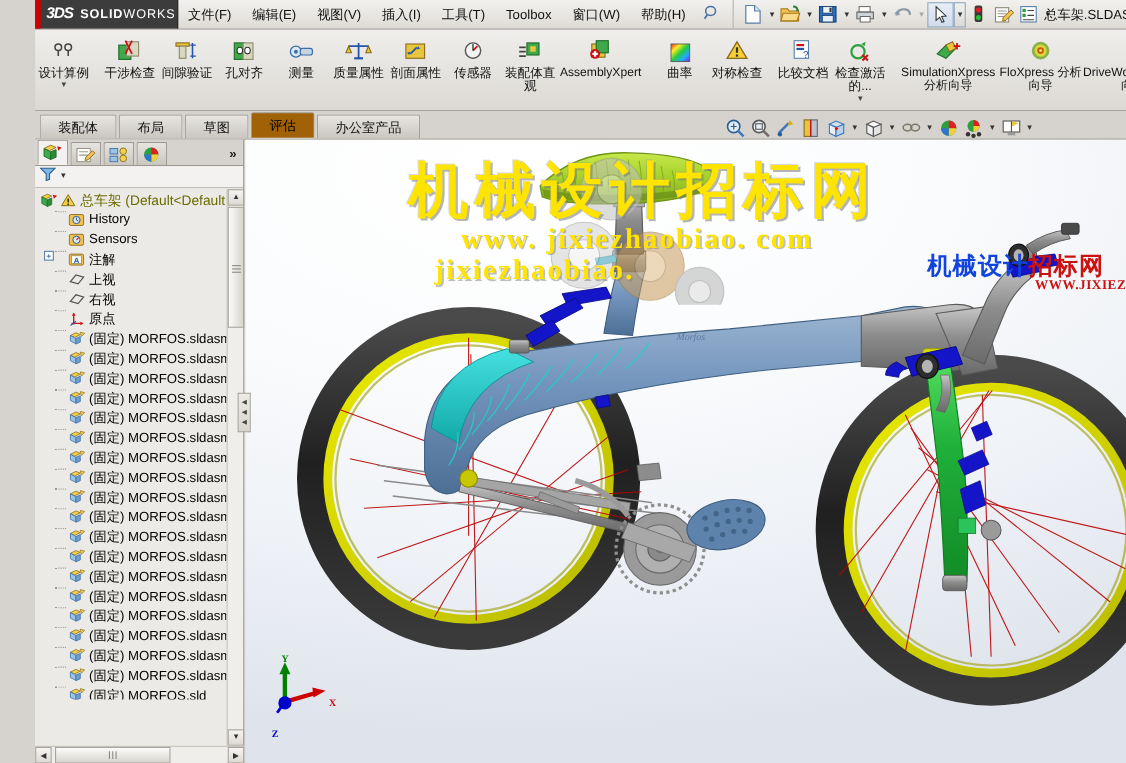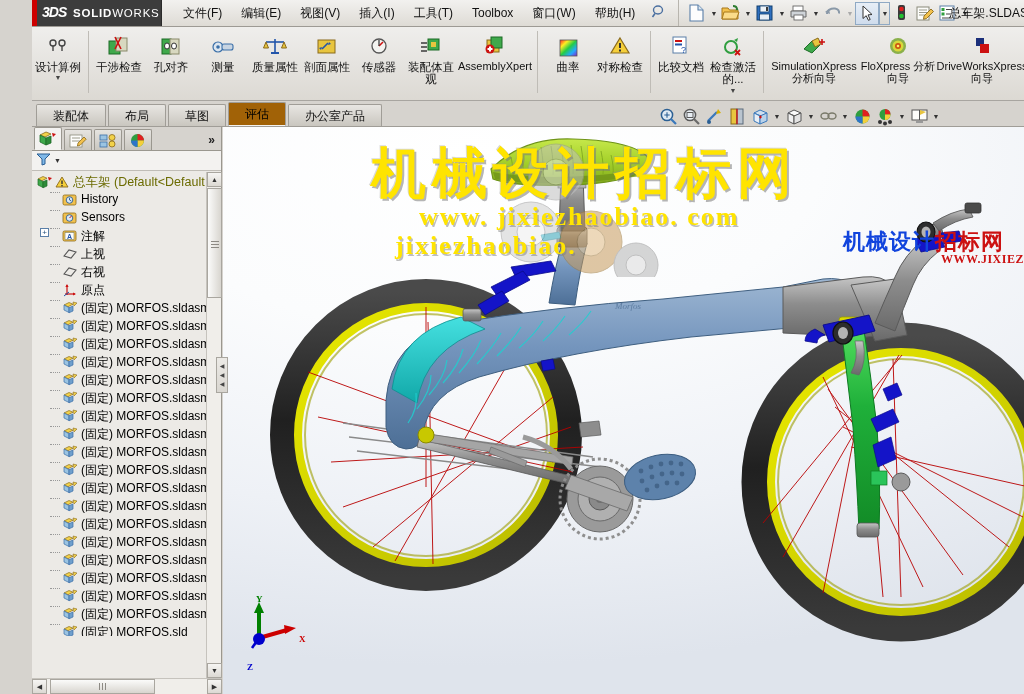--- a/index.html
+++ b/index.html
@@ -24,21 +24,21 @@
     display: flex; align-items: center; padding-left: 6px; position: relative;
     border-right: 1px solid #2a2a2a;
   }
   .sw-logo::before{
     content:""; position:absolute; left:0; top:0; bottom:0; width:5px; background:#cc0000;
   }
   .sw-logo .ds { font-style: italic; font-weight: bold; font-size: 15px; letter-spacing:-1px; margin-right:5px; margin-left:4px;}
   .sw-logo .name { font-size: 11.5px; font-weight: bold; letter-spacing: .8px;}
   .sw-logo .name .thin { font-weight: normal; text-align: center; }
 
-  .menubar { display: flex; align-items: center; padding-left: 12px; gap: 1px; }
+  .menubar { display: flex; align-items: center; gap: 1px; }
   .menu-item {
     font-size: 12px; color: #111; padding: 4px 9px; white-space: nowrap; cursor: default;
   }
   .menu-icon { padding: 2px 6px; font-size: 13px; color:#556; }
 
   .title-tools {
     margin-left: 6px; display: flex; align-items: center; gap: 0px;
     border-left: 1px solid #b8b5ae; padding-left: 6px;
   }
   .tbtn { display:flex; align-items:center; justify-content:center; width:23px; height:22px; }
@@ -345,20 +345,32 @@
       <div class="rbtn">
         <span class="ico">
           <svg width="26" height="24" viewBox="0 0 26 24">
               <rect x="3" y="6" width="11" height="13" fill="#3fa94b" stroke="#1d6b27" stroke-width="1"></rect>
               <rect x="10" y="3" width="11" height="13" fill="#d8d8c0" stroke="#8a8a6a" stroke-width="1"></rect>
               <path d="M9 2l3 6-3 6" stroke="#cc1111" stroke-width="1.6" fill="none"></path>
               <path d="M15 2l-3 6 3 6" stroke="#cc1111" stroke-width="1.6" fill="none"></path>
             </svg>
         </span>
         <span class="lbl">干涉检查</span>
+      </div>
+      <div class="rbtn">
+        <span class="ico">
+          <svg width="26" height="24" viewBox="0 0 26 24">
+              <rect x="3" y="4" width="12" height="3" fill="#e8c53f" stroke="#8a6a1b"></rect>
+              <rect x="6" y="7" width="6" height="11" fill="#d8d8c0" stroke="#8a8a6a"></rect>
+              <line x1="18" y1="4" x2="18" y2="18" stroke="#2255aa" stroke-width="1.4"></line>
+              <line x1="16" y1="6" x2="21" y2="6" stroke="#2255aa" stroke-width="1.2"></line>
+              <line x1="16" y1="16" x2="21" y2="16" stroke="#2255aa" stroke-width="1.2"></line>
+            </svg>
+        </span>
+        <span class="lbl">间隙验证</span>
       </div>
       <div class="rbtn">
         <span class="ico">
           <svg width="26" height="24" viewBox="0 0 26 24">
               <rect x="4" y="4" width="9" height="15" fill="#3fa94b" stroke="#1d6b27"></rect>
               <rect x="12" y="4" width="9" height="15" fill="#d8d8c0" stroke="#8a8a6a"></rect>
               <ellipse cx="9" cy="11" rx="2.5" ry="3" fill="#fff" stroke="#333"></ellipse>
               <ellipse cx="16" cy="11" rx="2.5" ry="3" fill="#fff" stroke="#333"></ellipse>
             </svg>
         </span>

